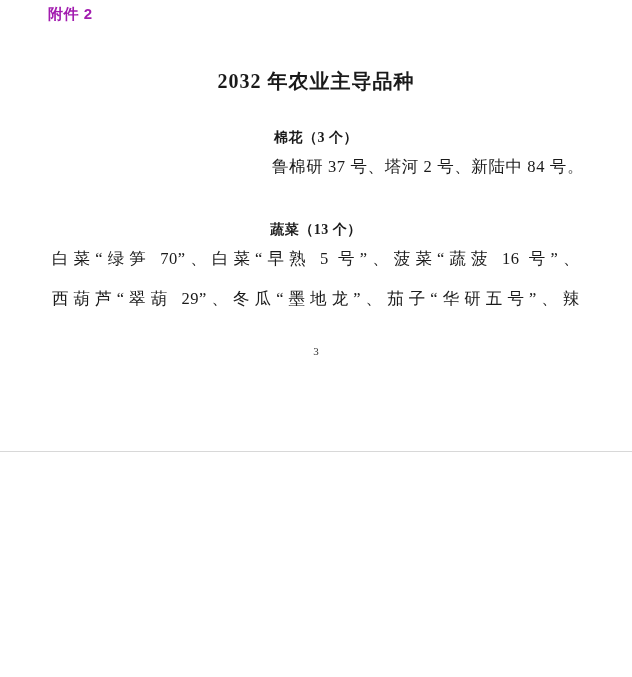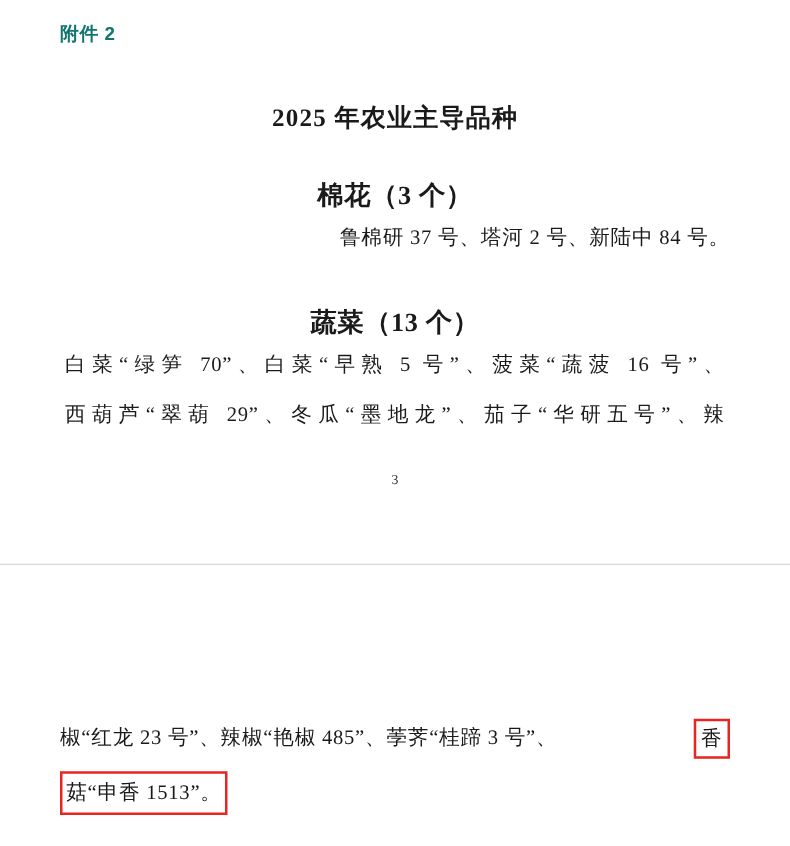--- a/index.html
+++ b/index.html
@@ -26,34 +26,34 @@
     position: relative;
     padding: 0 48px;
     box-sizing: border-box;
     height: 451px;
   }
   .attachment-label {
     font-family: "Liberation Sans", "DejaVu Sans", sans-serif;
     font-size: 15px;
     font-weight: 600;
     letter-spacing: 0.5px;
-    padding-top: 18px;
-    color: #0f766e;
+    padding-top: 5px;
+    color: #a21caf;
   }
   .doc-title {
     text-align: center;
     font-size: 20px;
     font-weight: bold;
     letter-spacing: 1px;
     margin-top: 44px;
     font-family: "Liberation Serif", "DejaVu Serif", serif;
   }
   .section-heading {
     text-align: center;
-    font-size: 21px;
+    font-size: 14px;
     font-weight: bold;
     margin-top: 34px;
     letter-spacing: 0.5px;
   }
   .body-line {
     font-size: 16.5px;
     line-height: 40px;
     text-align: right;
     letter-spacing: 0.6px;
     white-space: nowrap;
@@ -119,46 +119,32 @@
 </style>
 </head>
 <body>
 
 <div class="page">
 
   <div class="page-one">
 
     <div class="attachment-label">附件 2</div>
 
-    <div class="doc-title">2025 年农业主导品种</div>
+    <div class="doc-title">2032 年农业主导品种</div>
 
     <div class="section-block">
       <div class="section-heading">棉花（3 个）</div>
       <div class="body-line">鲁棉研 37 号、塔河 2 号、新陆中 84 号。</div>
     </div>
 
     <div class="section-block">
       <div class="section-heading">蔬菜（13 个）</div>
       <div class="body-line justify">白菜“绿笋 70”、白菜“早熟 5 号”、菠菜“蔬菠 16 号”、</div>
       <div class="body-line justify">西葫芦“翠葫 29”、冬瓜“墨地龙”、茄子“华研五号”、辣</div>
     </div>
 
     <div class="page-number">3</div>
   </div>
 
   <div class="page-gap"></div>
 
-  <div class="page-two">
-    <div class="page-two-inner">
-
-      <div class="p2-line">
-        <span class="nowrap">椒“红龙 23 号”、辣椒“艳椒 485”、荸荠“桂蹄 3 号”、</span>
-        <span class="redbox-tail">香</span>
-      </div>
-
-      <div class="p2-line">
-        <span class="redbox">菇“申香 1513”。</span>
-      </div>
-
-    </div>
-  </div>
 
 </div>
 
 </body></html>

